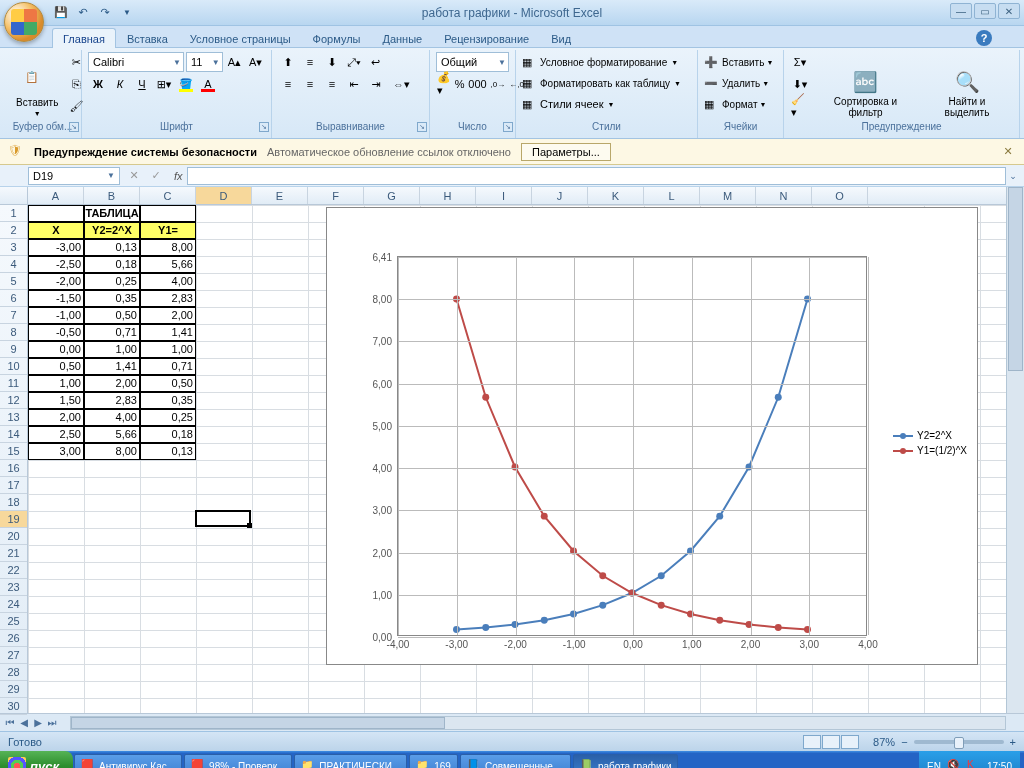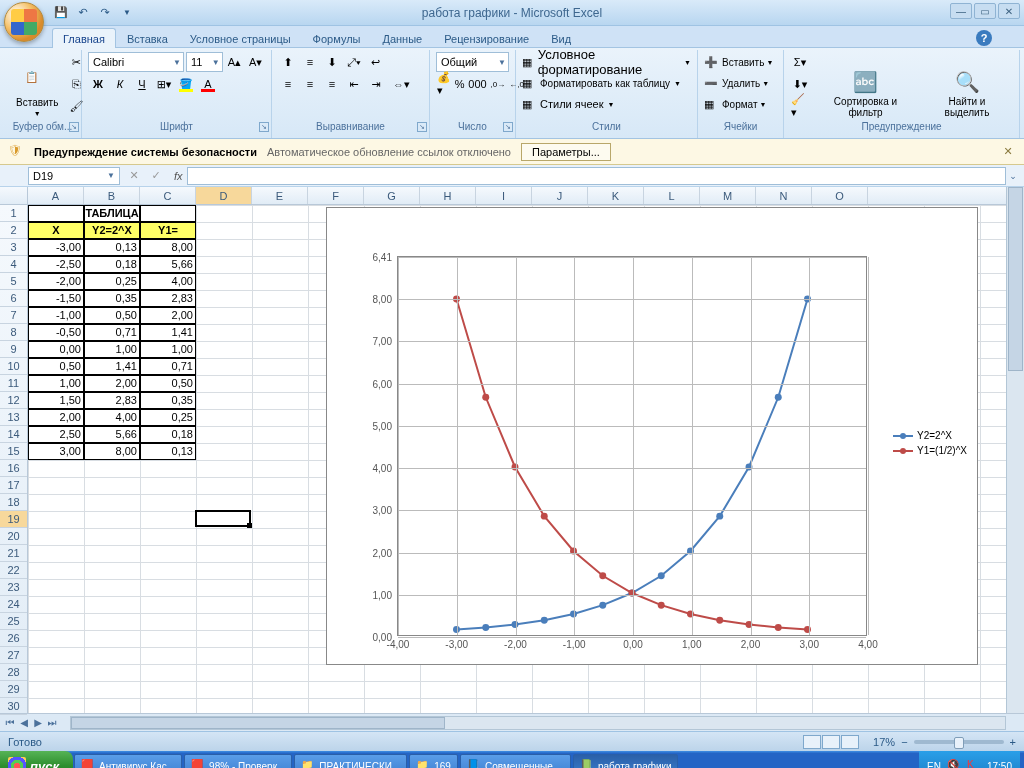--- a/index.html
+++ b/index.html
@@ -237,21 +237,21 @@
         <span class="mini" style="font-size:8px;">←,0</span>
       </div>
     </div>
     <div class="group-label"><span>Число</span><span class="launcher">↘</span></div>
   </div>
 
   <div class="group" style="width:182px;">
     <div class="group-content row-stack" style="gap:1px;">
       <div class="rowh">
           <span style="width:16px;">▦</span>
-          <span style="font-size:13px;">Условное форматирование</span>
+          <span style="font-size:10px;">Условное форматирование</span>
           <span style="font-size:7px;margin-left:2px;">▼</span>
         </div>
       <div class="rowh">
           <span style="width:16px;">▦</span>
           <span style="font-size:10px;">Форматировать как таблицу</span>
           <span style="font-size:7px;margin-left:2px;">▼</span>
         </div>
       <div class="rowh">
           <span style="width:16px;">▦</span>
           <span style="font-size:11px;">Стили ячеек</span>
@@ -576,21 +576,21 @@
 </div>
 
 <div class="statusbar">
   <span>Готово</span>
   <div class="zoom-ctl">
     <div class="view-btns">
         <span></span>
         <span></span>
         <span></span>
       </div>
-    <span>17%</span>
+    <span>87%</span>
     <span>−</span>
     <div class="zoom-slider"></div>
     <span>+</span>
   </div>
 </div>
 
 <div class="taskbar">
   <div class="start-btn">
       <span>пуск</span>
     </div>

